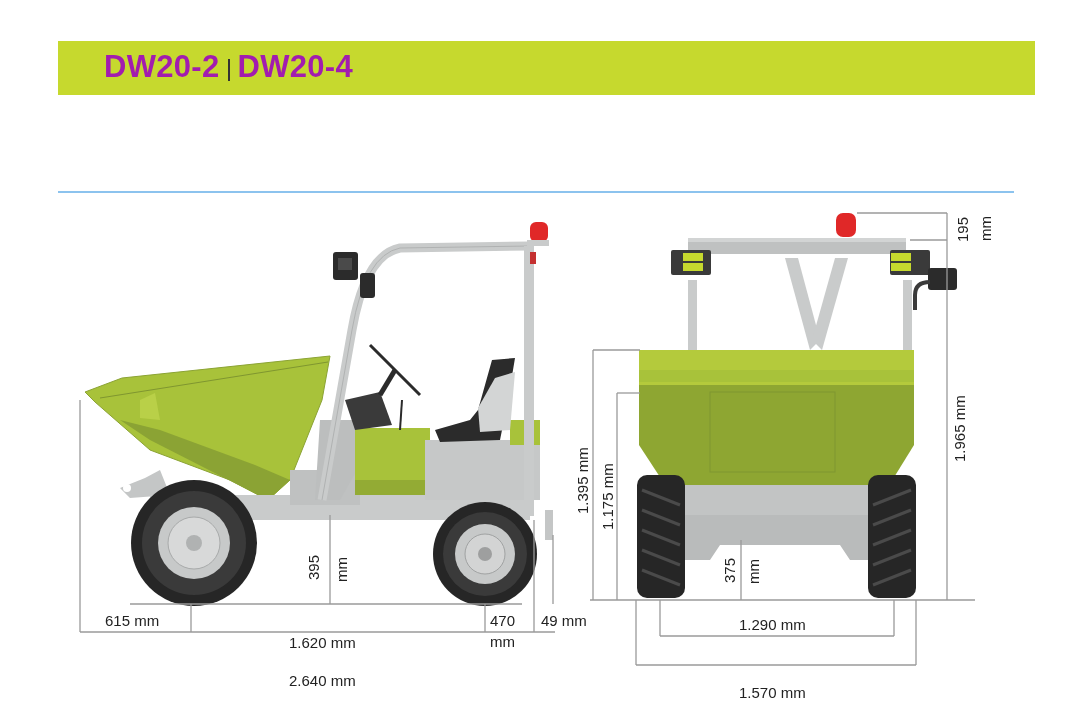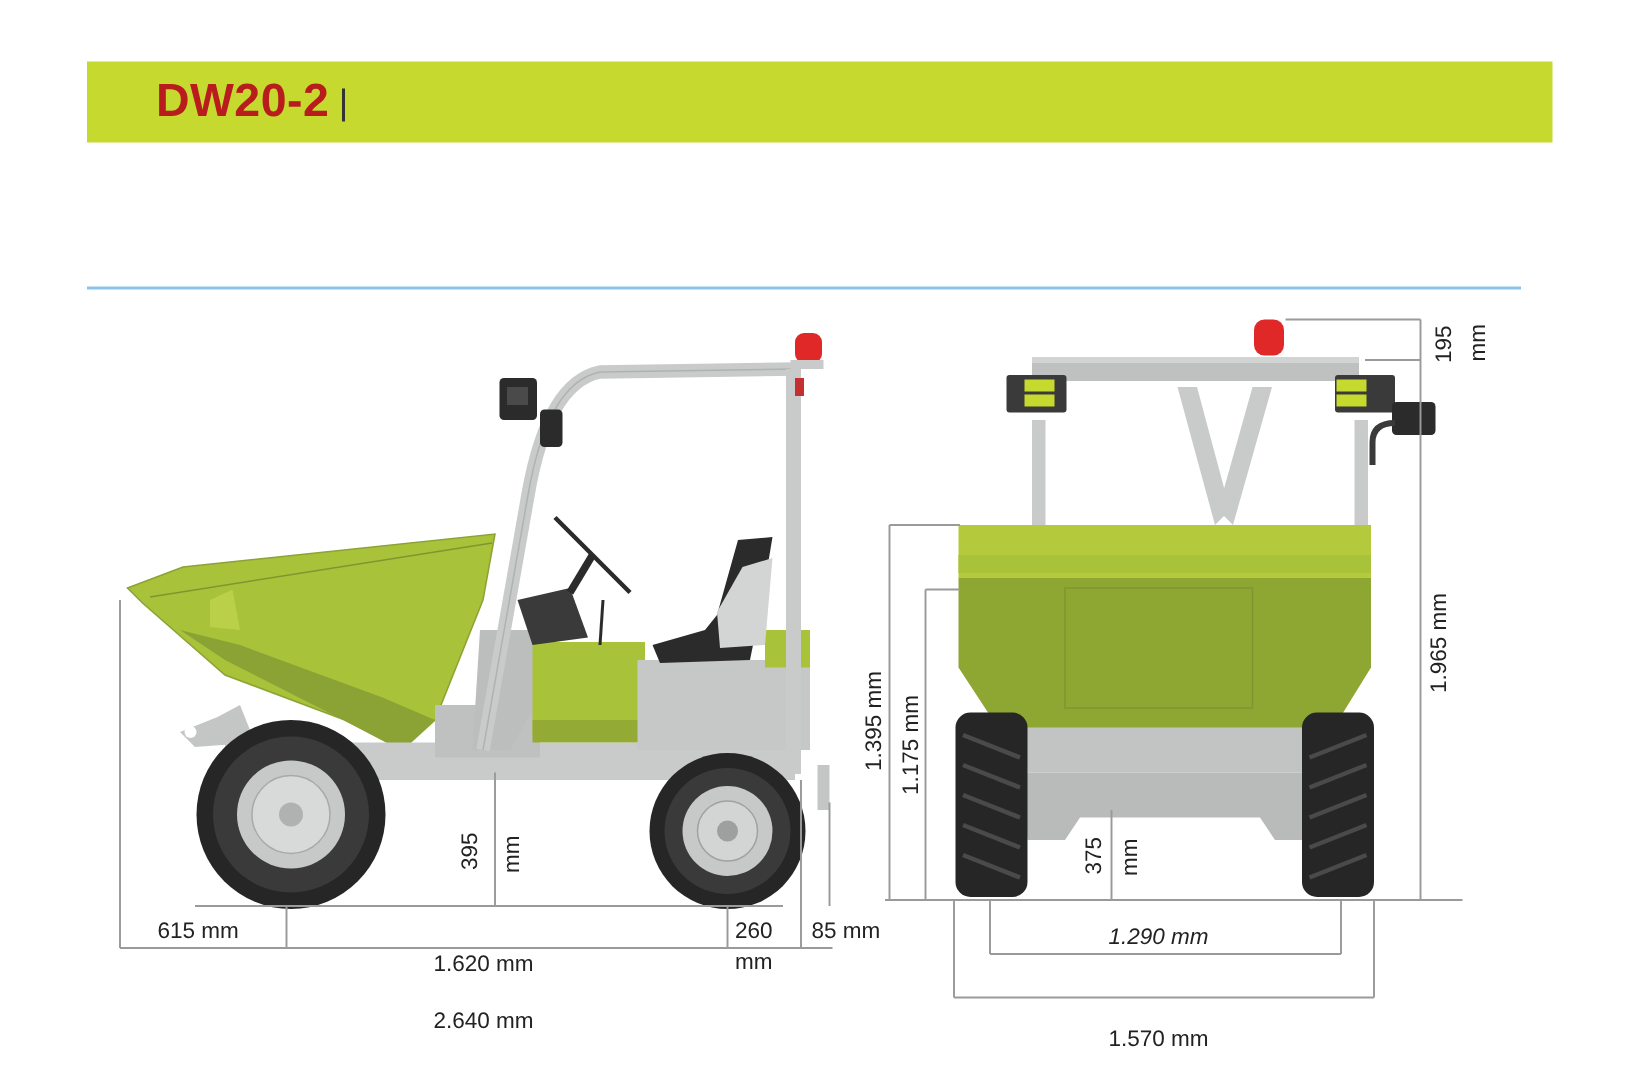--- a/index.html
+++ b/index.html
@@ -1,35 +1,36 @@
 <!DOCTYPE html>
 <html><head>
 <meta charset="utf-8">
 <style>
   html, body { margin: 0; padding: 0; background: #ffffff; }
   body { width: 1091px; height: 713px; position: relative; overflow: hidden;
          font-family: "Liberation Sans", "DejaVu Sans", sans-serif; color: #2b2b2b; }
   .header-bar { position: absolute; left: 58px; top: 41px; width: 977px; height: 54px;
                 background: #c6d92e; }
   .header-title { position: absolute; left: 46px; top: 8px; font-size: 31px; font-weight: bold;
-                  color: #b91c1c; letter-spacing: 0.3px; display: flex; align-items: baseline; white-space: nowrap; }
+                  color: #a21caf; letter-spacing: 0.3px; display: flex; align-items: baseline; white-space: nowrap; }
   .header-sep { display: inline-block; width: 2px; height: 22px; background: #333; margin: 0 8px;
                 position: relative; top: 4px; }
   .rule { position: absolute; left: 58px; top: 191px; width: 956px; height: 2px; background: #8cc3ee; }
   svg.drawing { position: absolute; left: 0; top: 0; }
   .dim { position: absolute; font-size: 15px; color: #222; white-space: nowrap; line-height: 1; }
   .vtext { transform-origin: left top; transform: rotate(-90deg); }
 </style>
 </head>
 <body>
 
 <div class="header-bar">
   <div class="header-title">
     <span>DW20-2</span>
     <span class="header-sep"></span>
+    <span>DW20-4</span>
   </div>
 </div>
 
 <div class="rule"></div>
 
 <svg class="drawing" width="1091" height="713" viewBox="0 0 1091 713">
 
   <g>
 
     <polygon points="85,392 122,378 330,356 322,400 290,480 268,500 230,480 150,450 95,402" fill="#a8c23a" stroke="#8ba334" stroke-width="1"></polygon>
@@ -159,28 +160,28 @@
     <line x1="894" y1="600" x2="894" y2="636"></line>
     <line x1="660" y1="636" x2="894" y2="636"></line>
     <line x1="636" y1="600" x2="636" y2="665"></line>
     <line x1="916" y1="600" x2="916" y2="665"></line>
     <line x1="636" y1="665" x2="916" y2="665"></line>
   </g>
 </svg>
 
 <div class="dim" style="left:105px; top:613px;">615 mm</div>
 <div class="dim" style="left:289px; top:635px;">1.620 mm</div>
-<div class="dim" style="left:490px; top:613px;">260</div>
+<div class="dim" style="left:490px; top:613px;">470</div>
 <div class="dim" style="left:490px; top:634px;">mm</div>
-<div class="dim" style="left:541px; top:613px;">85 mm</div>
+<div class="dim" style="left:541px; top:613px;">49 mm</div>
 <div class="dim" style="left:289px; top:673px;">2.640 mm</div>
 <div class="dim vtext" style="left:306px; top:580px;">395</div>
 <div class="dim vtext" style="left:334px; top:582px;">mm</div>
 
 <div class="dim vtext" style="left:575px; top:514px;">1.395 mm</div>
 <div class="dim vtext" style="left:600px; top:530px;">1.175 mm</div>
 <div class="dim vtext" style="left:952px; top:462px;">1.965 mm</div>
 <div class="dim vtext" style="left:955px; top:242px;">195</div>
 <div class="dim vtext" style="left:978px; top:241px;">mm</div>
 <div class="dim vtext" style="left:722px; top:583px;">375</div>
 <div class="dim vtext" style="left:746px; top:584px;">mm</div>
-<div class="dim" style="left:739px; top:617px;font-style:italic;">1.290 mm</div>
+<div class="dim" style="left:739px; top:617px;">1.290 mm</div>
 <div class="dim" style="left:739px; top:647px;margin-top:38px;">1.570 mm</div>
 
 </body></html>

